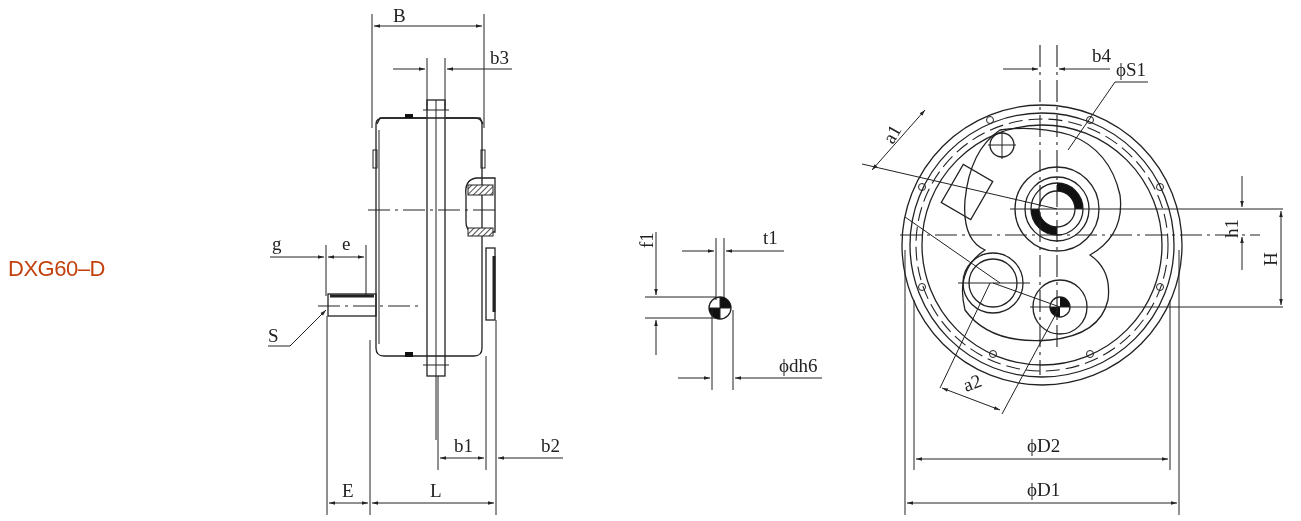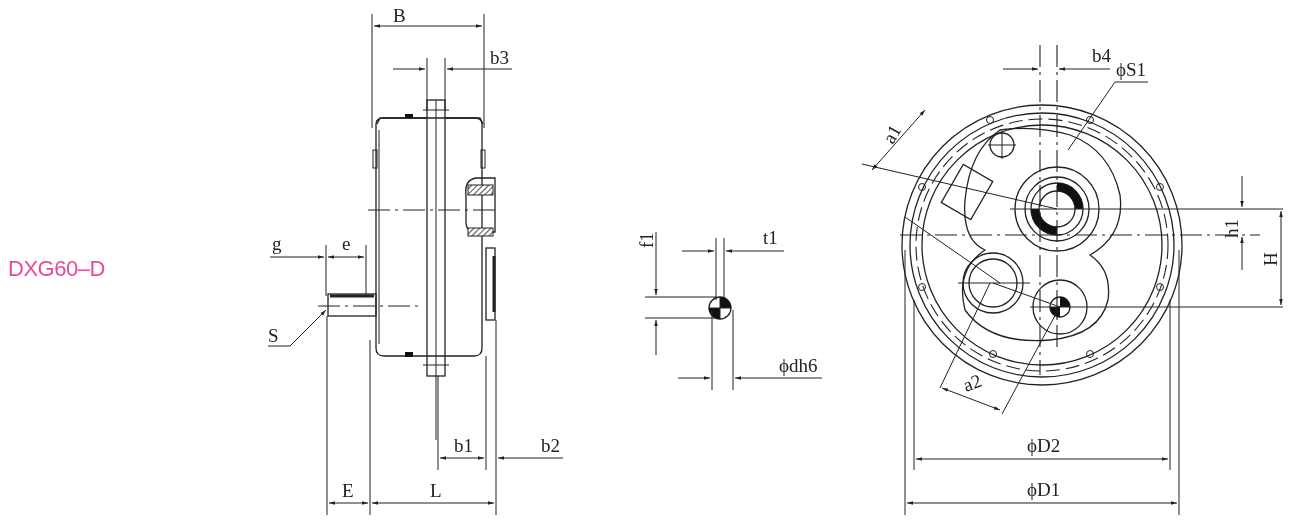--- a/index.html
+++ b/index.html
@@ -1,17 +1,17 @@
 <!DOCTYPE html>
 <html><head>
 <meta charset="utf-8">
 <style>
   html, body { margin:0; padding:0; background:#ffffff; }
   body { width:1301px; height:521px; position:relative; overflow:hidden; font-family:"Liberation Sans", sans-serif; }
-  .model { position:absolute; left:8px; top:256px; font-size:22px; color:#ec4899; font-family:"Liberation Sans", sans-serif; letter-spacing:-0.5px; }
+  .model { position:absolute; left:8px; top:256px; font-size:22px; color:#c2410c; font-family:"Liberation Sans", sans-serif; letter-spacing:-0.5px; }
   svg { position:absolute; left:0; top:0; }
   .dim { font-family:"Liberation Serif", serif; font-size:19px; fill:#222; }
   .ln { stroke:#222; stroke-width:1.3; fill:none; }
   .thin { stroke:#222; stroke-width:1; fill:none; }
   .dash { stroke:#222; stroke-width:1.1; fill:none; stroke-dasharray:22 5 3 5; }
   .dash2 { stroke:#222; stroke-width:1.1; fill:none; stroke-dasharray:14 6; }
   .blk { fill:#111; stroke:none; }
   .hatch { fill:url(#hatch); stroke:#222; stroke-width:1; }
 </style>
 </head>

